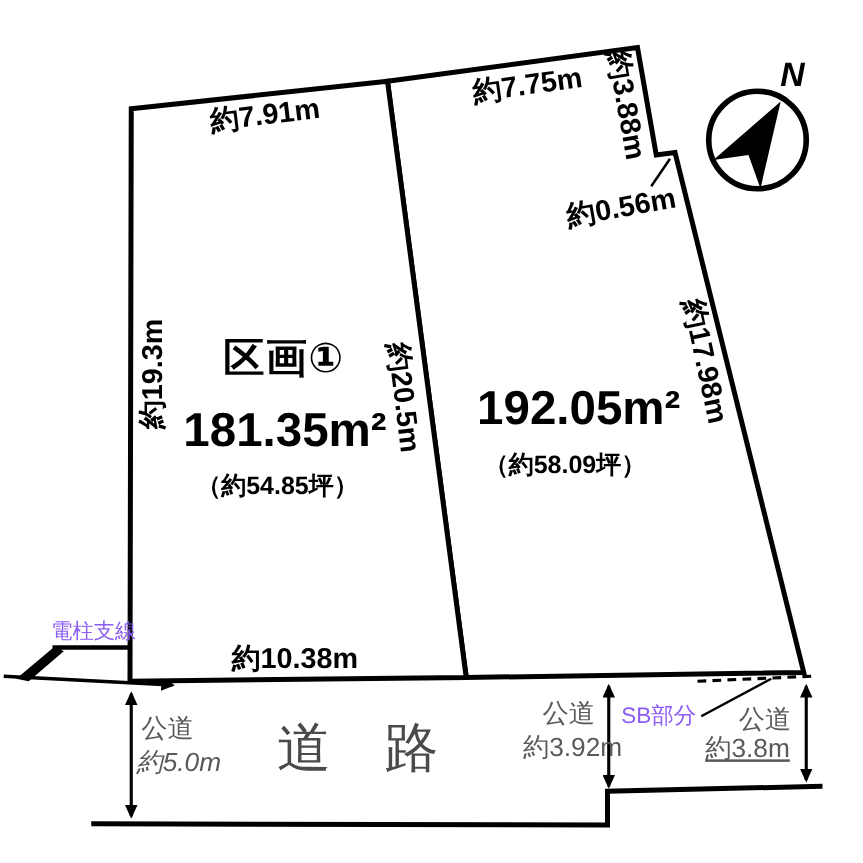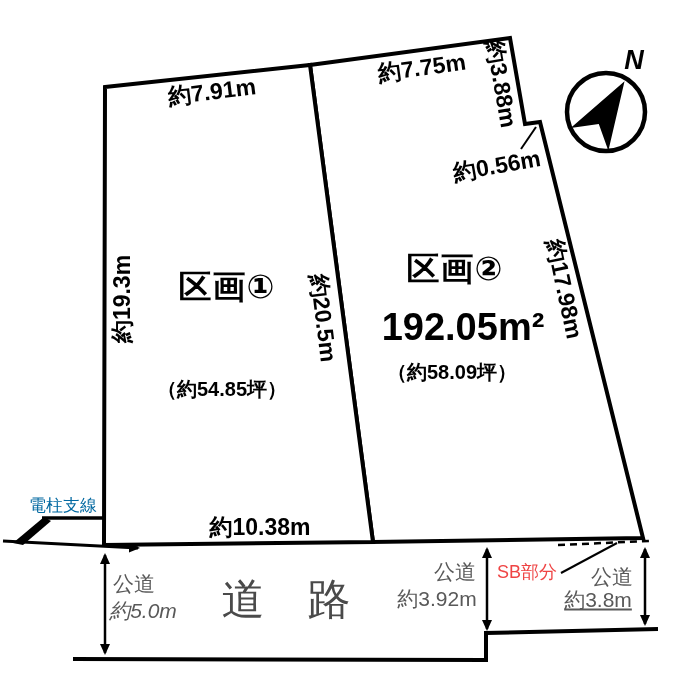--- a/index.html
+++ b/index.html
@@ -12,22 +12,22 @@
     position:absolute;white-space:nowrap;color:#000;font-weight:700;
     transform:translate(-50%,-50%);line-height:1;
   }
   .dim{font-size:23px;}
   .pname{font-size:33px;letter-spacing:1px;}
   .parea{font-size:38px;}
   .ptsubo{font-size:20px;}
   .gray{color:#595959;font-weight:400;}
   .roadword{font-size:43px;color:#4a4a4a;font-weight:400;}
   .small-gray{font-size:21px;}
-  .pole{font-size:17px;color:#0369a1;font-weight:400;}
-  .sb{font-size:18px;color:#ef4444;font-weight:400;}
+  .pole{font-size:17px;color:#8b5cf6;font-weight:400;margin-left:12px;}
+  .sb{font-size:18px;color:#8b5cf6;font-weight:400;}
   .north{font-size:27px;font-style:italic;font-weight:700;}
 </style>
 </head>
 <body>
 
 <div id="stage">
 
   <svg id="linework" width="690" height="690" viewBox="0 0 690 690">
     <defs>
       <marker id="ah" markerWidth="12" markerHeight="10" refX="9" refY="5" orient="auto-start-reverse" markerUnits="userSpaceOnUse">
@@ -58,37 +58,37 @@
     </g>
   </svg>
 
   <div class="lbl dim" style="left:212px;top:92px;transform:translate(-50%,-50%) rotate(-7deg);">約7.91m</div>
   <div class="lbl dim" style="left:422px;top:68px;transform:translate(-50%,-50%) rotate(-8deg);">約7.75m</div>
   <div class="lbl dim" style="left:501px;top:84px;transform:translate(-50%,-50%) rotate(80deg);">約3.88m</div>
   <div class="lbl dim" style="left:497px;top:166px;transform:translate(-50%,-50%) rotate(-10deg);">約0.56m</div>
   <div class="lbl dim" style="left:564px;top:289px;transform:translate(-50%,-50%) rotate(78deg);">約17.98m</div>
   <div class="lbl dim" style="left:323px;top:318px;transform:translate(-50%,-50%) rotate(83deg);">約20.5m</div>
   <div class="lbl dim" style="left:122px;top:299px;transform:translate(-50%,-50%) rotate(-90deg);">約19.3m</div>
-  <div class="lbl dim" style="left:236px;top:527px;margin-left:24px;">約10.38m</div>
+  <div class="lbl dim" style="left:236px;top:527px;">約10.38m</div>
 
   <div class="lbl pname" style="left:227px;top:286px;">区画①</div>
+  <div class="lbl parea" style="left:228px;top:345px;">181.35m²</div>
   <div class="lbl ptsubo" style="left:222px;top:389px;">（約54.85坪）</div>
 
-  <div class="lbl pname" style="left:455px;top:268px;">区画②</div>
   <div class="lbl parea" style="left:463px;top:327px;">192.05m²</div>
   <div class="lbl ptsubo" style="left:452px;top:372px;">（約58.09坪）</div>
 
   <div class="lbl pole" style="left:63px;top:505px;">電柱支線</div>
   <div class="lbl roadword" style="left:286px;top:599px;">道　路</div>
 
   <div class="lbl gray small-gray" style="left:134px;top:583px;">公道</div>
   <div class="lbl gray small-gray" style="left:143px;top:610px;font-style:italic;">約5.0m</div>
 
   <div class="lbl gray small-gray" style="left:455px;top:571px;">公道</div>
-  <div class="lbl gray small-gray" style="left:437px;top:598px;">約3.92m</div>
+  <div class="lbl gray small-gray" style="left:458px;top:598px;">約3.92m</div>
 
   <div class="lbl sb" style="left:527px;top:572px;">SB部分</div>
 
   <div class="lbl gray small-gray" style="left:612px;top:576px;">公道</div>
   <div class="lbl gray small-gray" style="left:598px;top:599px;text-decoration:underline;">約3.8m</div>
 
   <div class="lbl north" style="left:634px;top:60px;">N</div>
 
 </div>
 

